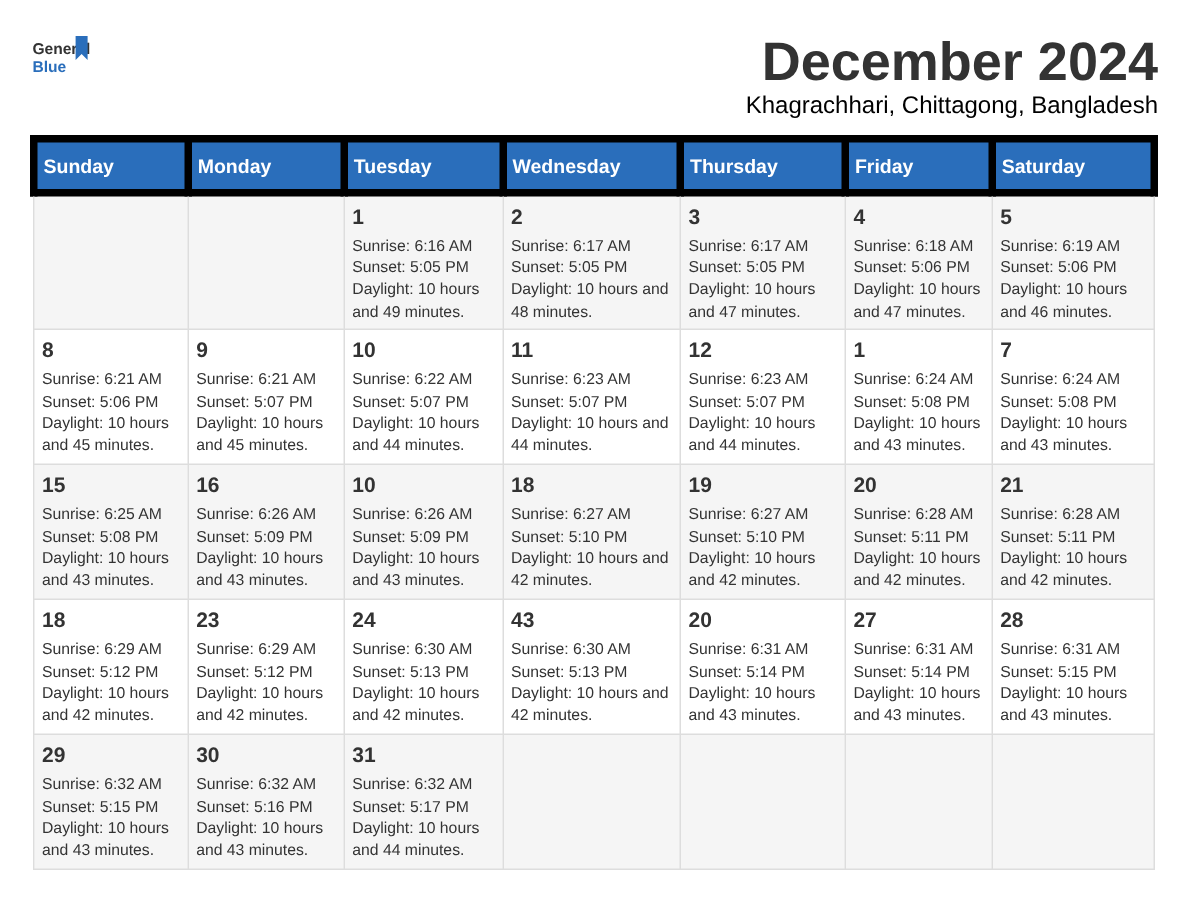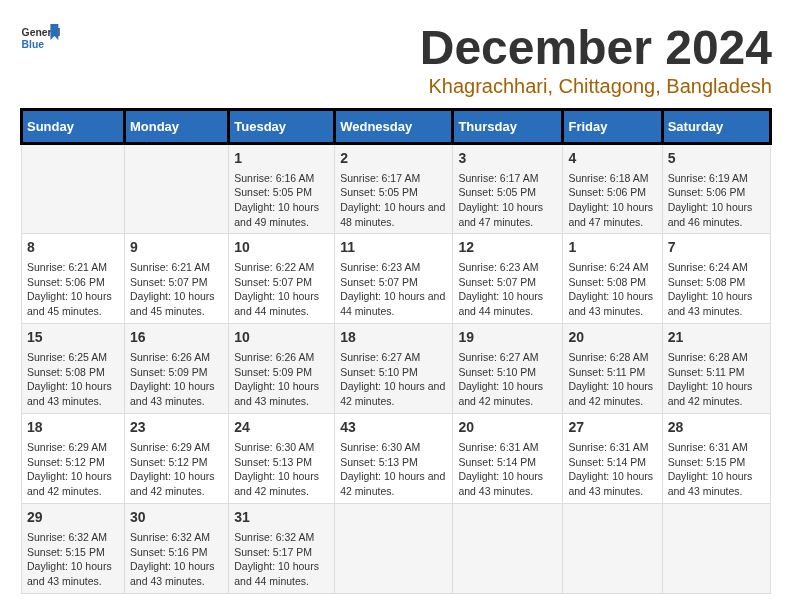--- a/index.html
+++ b/index.html
@@ -25,43 +25,43 @@
     }
     .logo-icon {
       width: 40px;
       height: 40px;
       margin-right: 4px;
     }
     .title-section {
       text-align: right;
     }
     .month-title {
-      font-size: 48px;
+      font-size: 36px;
       font-weight: bold;
       color: #333;
     }
     .location-title {
-      font-size: 20px;
-      color: #a16207;
+      font-size: 16px;
+      color: #000000;
     }
     table {
       width: 100%;
       border-collapse: collapse;
       font-size: 11px;
     }
     thead tr {
       background-color: #2a6ebb;
       color: white;
     }
     thead th {
       padding: 8px 4px;
       text-align: left;
       font-size: 13px;
       font-weight: bold;
-      border: 3px solid #000000;
+      border: 5px solid #000000;
     }
     tbody tr {
       vertical-align: top;
     }
     tbody tr:nth-child(odd) {
       background-color: #f5f5f5;
     }
     tbody tr:nth-child(even) {
       background-color: #ffffff;
     }

